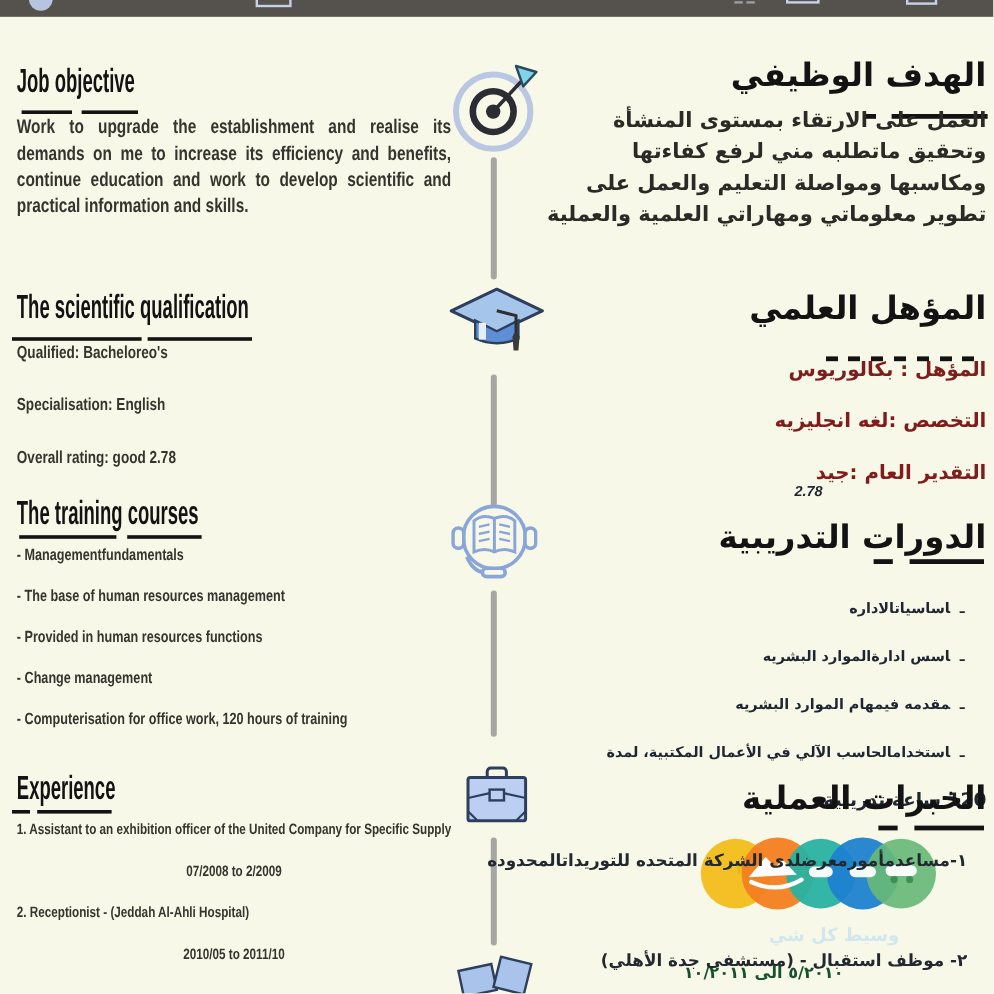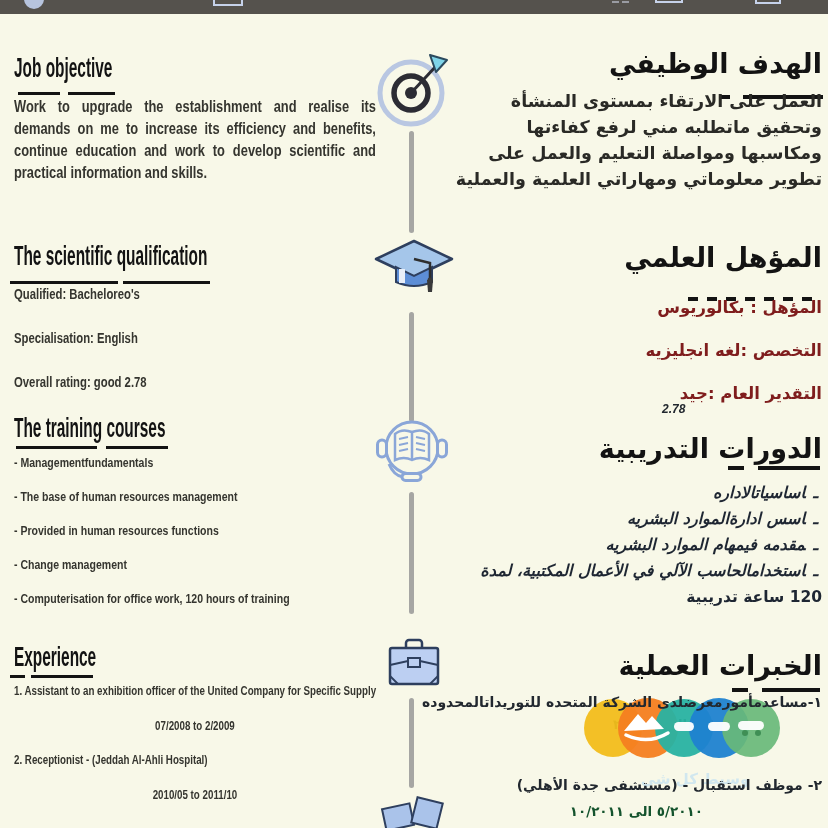--- a/index.html
+++ b/index.html
@@ -34,24 +34,24 @@
   .en-line.xs{font-size:12.5px;}
   .en-center{text-align:center;}
   .bar{position:absolute;height:3px;background:#131313;z-index:3;}
 
   
   .ar{direction:rtl;text-align:right;font-family:"DejaVu Sans",sans-serif;}
   .ar-h{position:absolute;right:6px;margin:0;font-size:27px;font-weight:bold;color:#131313;white-space:nowrap;z-index:3;}
   .arblock{position:absolute;right:6px;width:378px;z-index:3;}
   .ar-bodytext{font-size:17.5px;line-height:26px;font-weight:bold;color:#2a2a26;margin:0;}
   .ar-item{font-size:16.5px;font-weight:bold;color:#7f1d1d;margin:0 0 24px 0;white-space:nowrap;}
-  .ar-litem{font-size:16px;font-weight:bold;color:#1e2632;line-height:22px;margin:4px;white-space:nowrap;font-style:italic;}
+  .ar-litem{font-size:12px;font-weight:bold;color:#1e2632;line-height:22px;margin:18px;white-space:nowrap;}
   .ar-litem::before{content:"ـ";margin-left:8px;color:#1e2632;}
   .ar-hours{font-size:15.5px;font-weight:bold;color:#1e2632;line-height:22px;margin:0;}
-  .ar-exp{font-size:14px;font-weight:bold;color:#22282f;white-space:nowrap;margin:0;}
+  .ar-exp{font-size:14px;font-weight:bold;color:#22282f;white-space:nowrap;margin:16px;}
   .ar-date{font-size:13.5px;font-weight:bold;color:#14532d;white-space:nowrap;margin:0;}
   .arbar{position:absolute;height:3.5px;background:#131313;z-index:3;}
   .arbar.dashed{background:repeating-linear-gradient(90deg,#131313 0 10px,transparent 10px 19px);}
   .rating{position:absolute;left:662px;top:402px;font-size:12px;font-weight:bold;color:#22282f;z-index:3;
           font-family:"Liberation Sans",sans-serif;font-style:italic;}
 
   
   .icon{position:absolute;z-index:2;}
 
   

